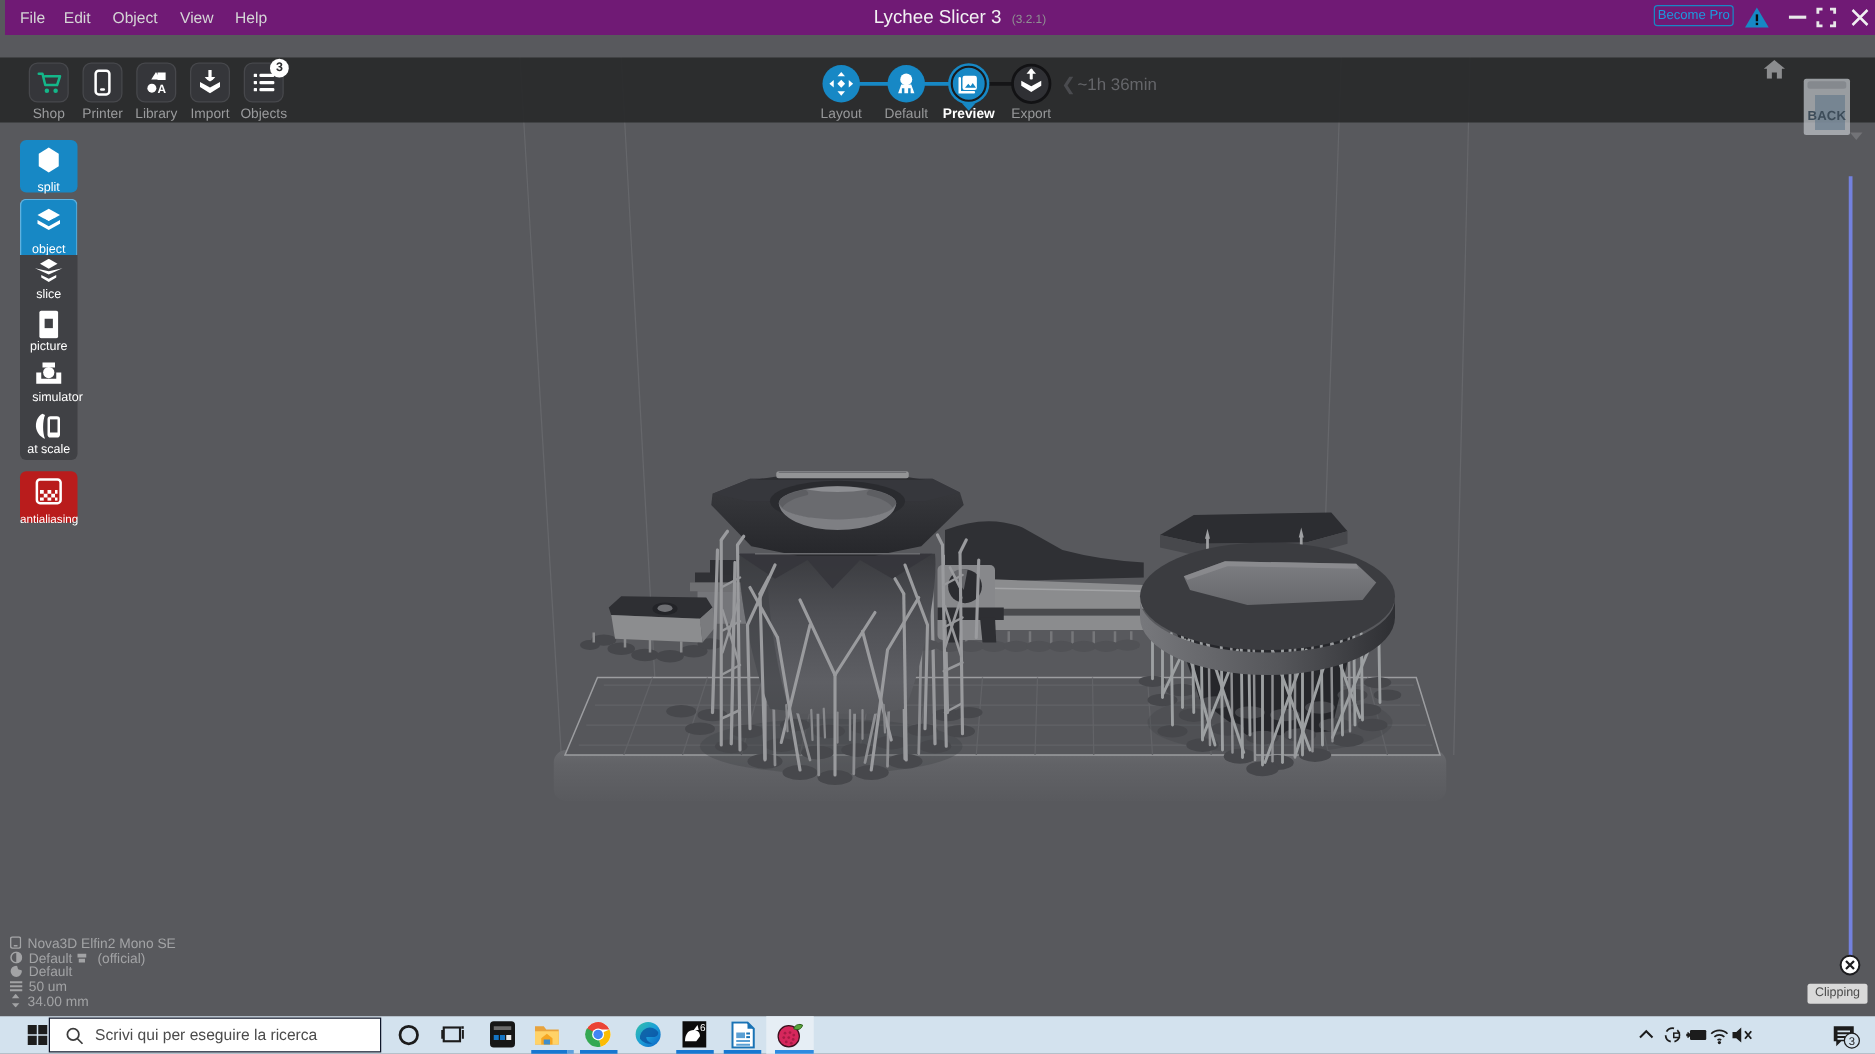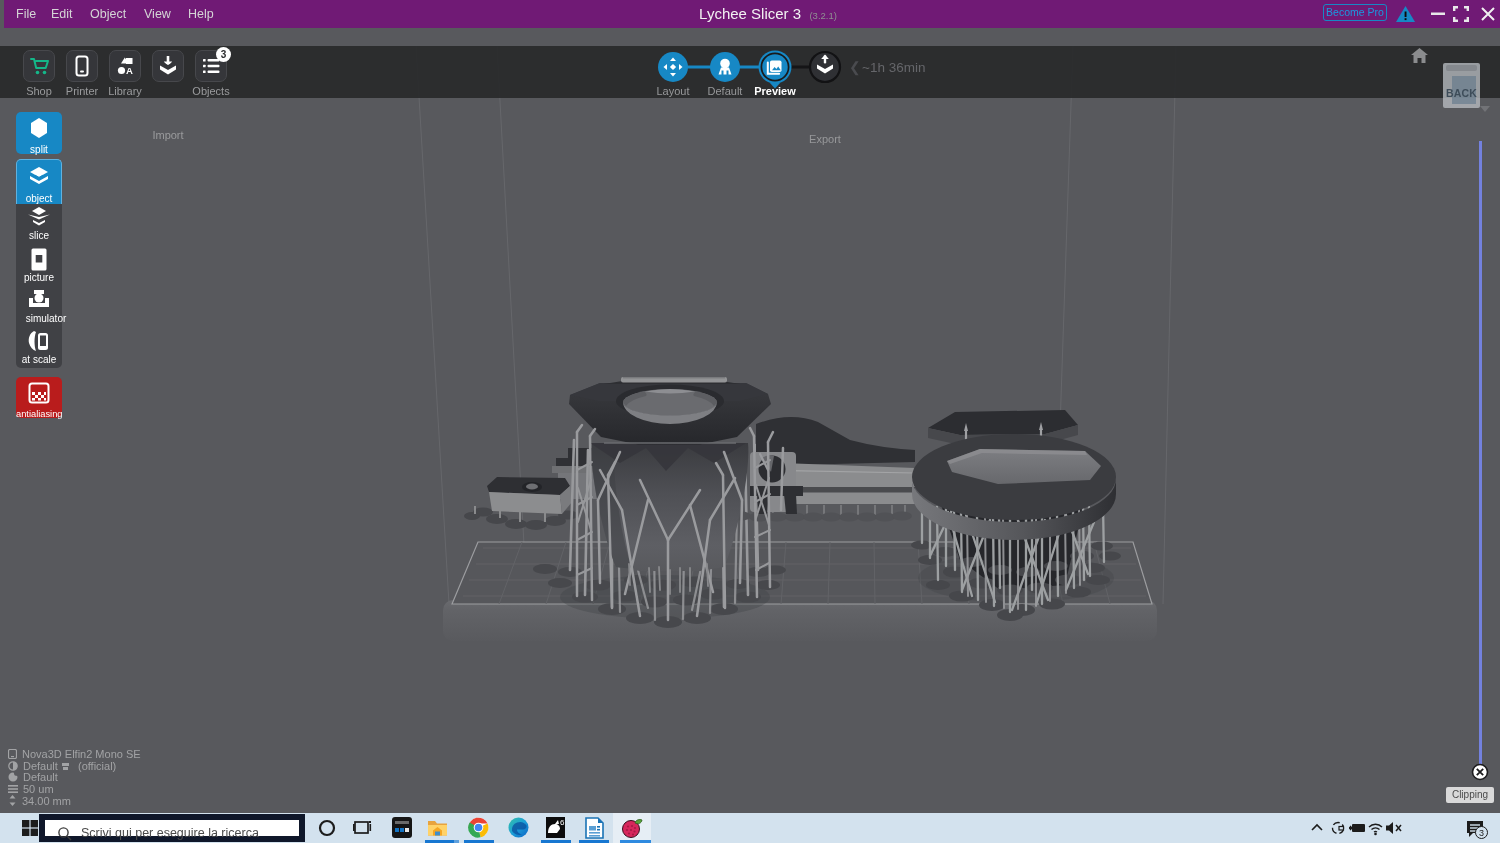--- a/index.html
+++ b/index.html
@@ -35,21 +35,21 @@
 #finfo { position:absolute; left:8px; top:749px; font-size:11px; color:#a2a3a5; line-height:11.6px; }
 #finfo div { height:11.6px; white-space:nowrap; }
 #finfo svg { vertical-align:-1px; margin-right:5px; }
 
 
 #cliptrack { position:absolute; left:1479px; top:141px; width:2.5px; height:630px; background:#7381de; }
 #cliplabel { position:absolute; left:1446px; top:787px; width:48px; height:16px; background:#d9d9d9; border-radius:2px; color:#4a4a4a; font-size:10px; text-align:center; line-height:16px; }
 
 
 #taskbar { position:absolute; left:0; top:813px; width:1500px; height:30px; background:#d3e2ee; }
-#searchbox { position:absolute; left:39px; top:1px; width:266px; height:28px; background:#fff; border:6px solid #0f172a; }
+#searchbox { position:absolute; left:39px; top:1px; width:266px; height:28px; background:#fff; border:1px solid #0f172a; }
 #searchbox span { position:absolute; left:36px; top:6px; font-size:12.5px; color:#4b4b4b; }
 .tbicon { position:absolute; top:4px; }
 .uline { position:absolute; top:27px; height:3px; background:#1777d1; }
 #clock { position:absolute; left:1406px; top:1px; width:52px; text-align:center; font-size:11px; color:#1c1c1c; line-height:13.5px; padding-top:1px;margin-top:44px;}
 </style>
 </head>
 <body>
 <div id="app">
 
 <svg id="scene" width="1500" height="766" viewBox="0 46 1500 766">
@@ -406,21 +406,21 @@
   <div class="tlabel" style="left:95px;">Library</div>
 
   <div class="tbtn" style="left:152px;">
     <svg width="30" height="30" viewBox="0 0 30 30">
       <path d="M15 5 v7" stroke="#fff" stroke-width="2.6"></path>
       <path d="M10.8 10.5 L15 15.5 L19.2 10.5 Z" fill="#fff"></path>
       <path d="M7 14.5 L15 19 L23 14.5 L23 18.5 L15 23.5 L7 18.5 Z" fill="#fff"></path>
       <path d="M11.5 13 L15 15 L18.5 13" stroke="#35363a" stroke-width="1.6" fill="none"></path>
     </svg>
   </div>
-  <div class="tlabel" style="left:138px;margin-top:44px;">Import</div>
+  <div class="tlabel" style="left:138px;">Import</div>
 
   <div class="tbtn" style="left:195px;">
     <svg width="30" height="30" viewBox="0 0 30 30">
       <g fill="#fff">
         <rect x="7" y="8" width="2.6" height="2.6" rx="0.5"></rect>
             <rect x="11.5" y="8" width="12" height="2.6" rx="1"></rect>
         <rect x="7" y="13.7" width="2.6" height="2.6" rx="0.5"></rect>
             <rect x="11.5" y="13.7" width="12" height="2.6" rx="1"></rect>
         <rect x="7" y="19.4" width="2.6" height="2.6" rx="0.5"></rect>
             <rect x="11.5" y="19.4" width="12" height="2.6" rx="1"></rect>
@@ -462,21 +462,21 @@
     <g fill="#fff">
       <path d="M180 9.5 v8" stroke="#fff" stroke-width="2.4"></path>
       <path d="M176.2 13 L180 8.5 L183.8 13 Z"></path>
       <path d="M172 18.5 L180 23 L188 18.5 L188 22.5 L180 27.5 L172 22.5 Z"></path>
       <path d="M176.5 17 L180 19 L183.5 17" stroke="#2f3034" stroke-width="1.6" fill="none"></path>
     </g>
   </svg>
   <div class="wf-label" style="left:638px;">Layout</div>
   <div class="wf-label" style="left:690px;">Default</div>
   <div class="wf-label" style="left:740px; color:#fff; font-weight:bold;">Preview</div>
-  <div class="wf-label" style="left:790px;margin-top:48px;">Export</div>
+  <div class="wf-label" style="left:790px;">Export</div>
   <span class="abs" style="left:849px; top:13px; color:#4a4b4f; font-size:14px;">❮</span>
   <span class="abs" style="left:862px; top:14px; color:#65666a; font-size:13.5px;">~1h 36min</span>
 
   <svg class="abs" style="left:1411px; top:2px;" width="17" height="15" viewBox="0 0 17 15">
     <path d="M8.5 0 L17 7 H14.5 V15 H10.5 V10 H6.5 V15 H2.5 V7 H0 Z" fill="#8b8c8e"></path>
   </svg>
 </div>
 
 <div class="abs" style="left:1443px; top:63px; width:37px; height:45px; background:rgba(185,189,194,0.78); border-radius:2px;padding-left:24px;">
   <div class="abs" style="left:3px; top:2px; width:31px; height:6px; background:rgba(120,124,130,0.6); border-radius:2px;"></div>

